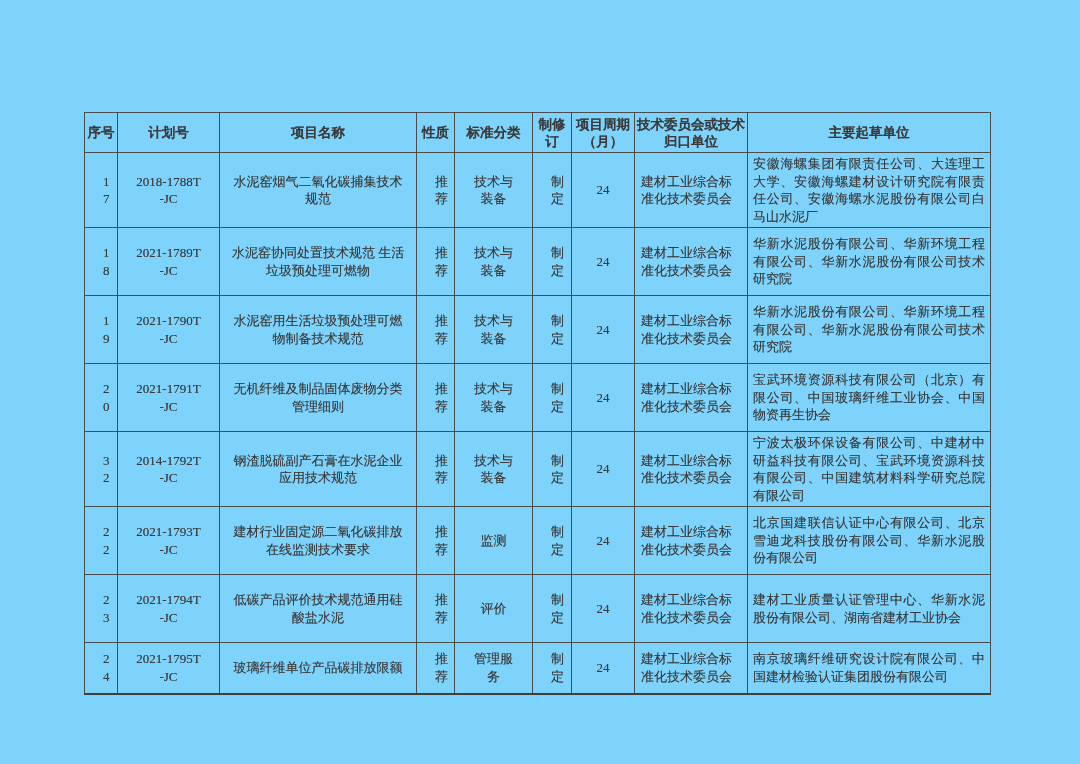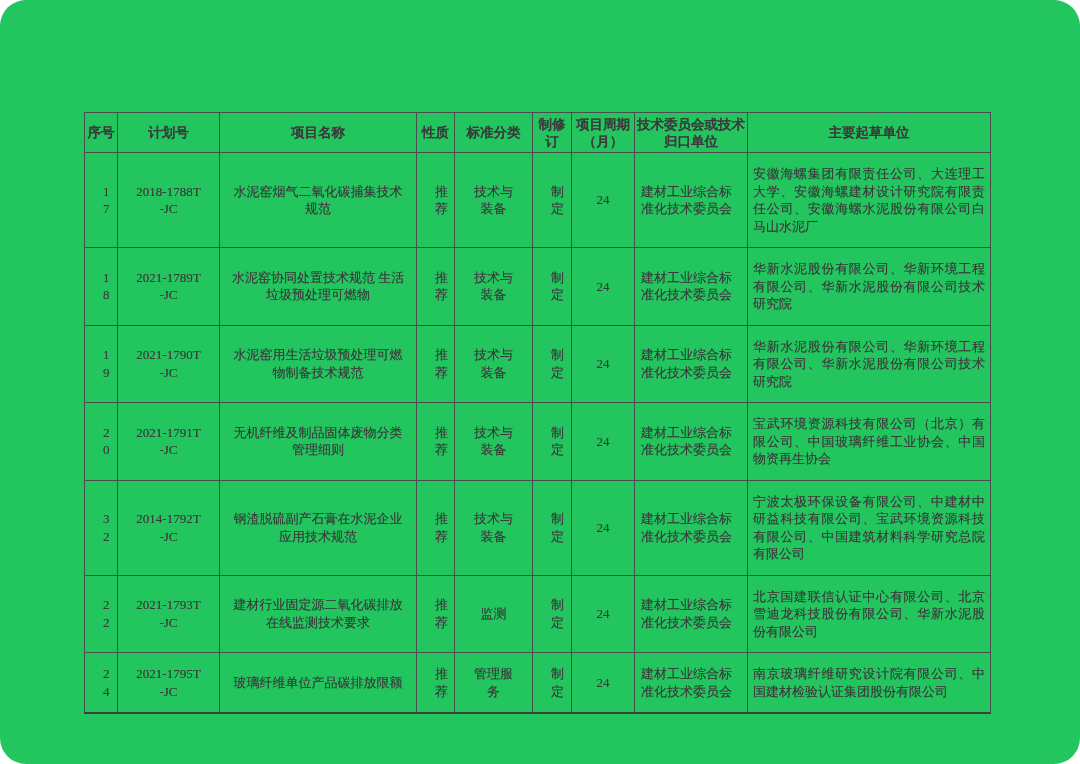--- a/index.html
+++ b/index.html
@@ -7,23 +7,22 @@
     padding: 0;
     background: #ffffff;
     width: 1080px;
     height: 764px;
     overflow: hidden;
   }
   .sheet {
     position: relative;
     width: 1080px;
     height: 764px;
-    background: #22c55e;
+    background: #7dd3fc;
     font-family: "Liberation Serif", "DejaVu Serif", serif;
-    border-radius: 26px;
   }
   .plan-table-wrap {
     position: absolute;
     left: 84px;
     top: 112px;
     width: 906px;
   }
   table.plan-table {
     border-collapse: collapse;
     table-layout: fixed;
@@ -57,21 +56,21 @@
   tbody tr:nth-child(3) { height: 55px; }
   tbody tr:nth-child(4) { height: 51px; }
   tbody tr:nth-child(5) { height: 67px; }
   tbody tr:nth-child(6) { height: 57px; }
   tbody tr:nth-child(7) { height: 58px; }
   tbody tr:nth-child(8) { height: 50px; }
 
   td.c-center   { text-align: center; padding: 1px 18px; }
   td.c-name     { text-align: center; padding: 16px 8px; }
   td.c-committee{ text-align: left;   padding: 2px 6px; }
-  td.c-drafters { text-align: justify; text-justify: inter-ideograph; padding: 12px 5px; }
+  td.c-drafters { text-align: justify; text-justify: inter-ideograph; padding: 2px 5px; }
 </style>
 </head>
 <body>
 
 <div class="sheet">
   <div class="plan-table-wrap">
     <table class="plan-table">
       <colgroup>
         <col style="width:33px">
         <col style="width:102px">
@@ -157,20 +156,31 @@
           <td class="c-center">2021-1793T-JC</td>
           <td class="c-name">建材行业固定源二氧化碳排放在线监测技术要求</td>
           <td class="c-center">推荐</td>
           <td class="c-center">监测</td>
           <td class="c-center">制定</td>
           <td class="c-center">24</td>
           <td class="c-committee">建材工业综合标准化技术委员会</td>
           <td class="c-drafters">北京国建联信认证中心有限公司、北京雪迪龙科技股份有限公司、华新水泥股份有限公司</td>
         </tr>
         <tr>
+          <td class="c-center">23</td>
+          <td class="c-center">2021-1794T-JC</td>
+          <td class="c-name">低碳产品评价技术规范通用硅酸盐水泥</td>
+          <td class="c-center">推荐</td>
+          <td class="c-center">评价</td>
+          <td class="c-center">制定</td>
+          <td class="c-center">24</td>
+          <td class="c-committee">建材工业综合标准化技术委员会</td>
+          <td class="c-drafters">建材工业质量认证管理中心、华新水泥股份有限公司、湖南省建材工业协会</td>
+        </tr>
+        <tr>
           <td class="c-center">24</td>
           <td class="c-center">2021-1795T-JC</td>
           <td class="c-name">玻璃纤维单位产品碳排放限额</td>
           <td class="c-center">推荐</td>
           <td class="c-center">管理服务</td>
           <td class="c-center">制定</td>
           <td class="c-center">24</td>
           <td class="c-committee">建材工业综合标准化技术委员会</td>
           <td class="c-drafters">南京玻璃纤维研究设计院有限公司、中国建材检验认证集团股份有限公司</td>
         </tr>

